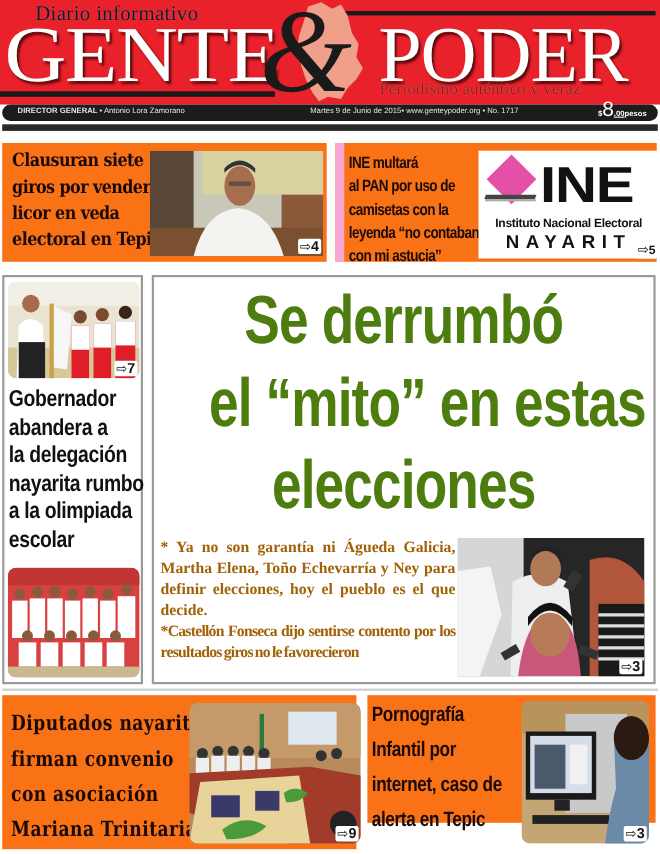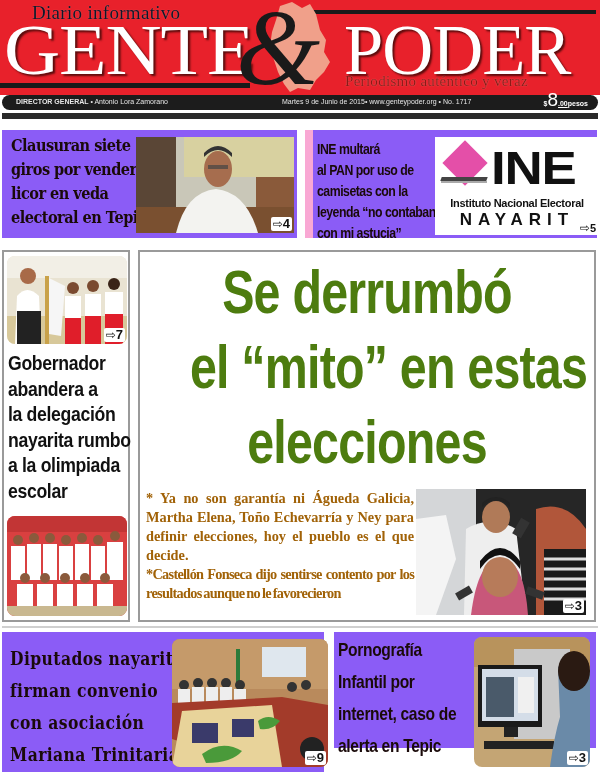--- a/index.html
+++ b/index.html
@@ -20,21 +20,21 @@
   .infobar { position: absolute; left: 2px; top: 95px; width: 596px; height: 15px; background: #1c1c1c; border-radius: 8px; color: #e6e6e6; font-size: 7px; font-weight: bold; }
   .infobar .left { position: absolute; left: 14px; top: 3px; }
   .infobar .left .name { font-weight: normal; }
   .infobar .mid { position: absolute; left: 280px; top: 3px; font-weight: normal; }
   .infobar .price { position: absolute; right: 10px; top: -6px; color: #ffffff; font-size: 7px; }
   .infobar .price .big { font-size: 19px; font-weight: normal; }
   .infobar .price .cents { text-decoration: underline; }
   .rule-under { position: absolute; left: 2px; top: 113px; width: 596px; height: 6px; background: #2a2a2a; }
 
   
-  .red-box { position: absolute; background: #8b5cf6; }
+  .red-box { position: absolute; background: #f97316; }
   .card1 { left: 2px; top: 130px; width: 295px; height: 108px; }
   .card2 { left: 305px; top: 130px; width: 292px; height: 108px; border-left: 8px solid #f9a8d4; }
   .headline-slab { font-family: "DejaVu Serif", serif; font-weight: bold; color: #1a0a0a; font-size: 16.5px; line-height: 24px; letter-spacing: -0.6px; transform: scaleX(0.88); transform-origin: left; }
   .card1 .headline-slab { position: absolute; left: 9px; top: 4px; white-space: nowrap; }
   .photo { position: absolute; overflow: hidden; }
   .pg-ref { position: absolute; right: 2px; bottom: 2px; background: #ffffff; color: #111; font-family: "Liberation Sans", sans-serif; font-weight: bold; font-size: 13px; line-height: 14px; padding: 0 2px; border-radius: 2px; }
   .pg-ref .arrow { font-size: 12px; font-weight: normal; }
 
   .card2 .condensed { position: absolute; left: 4px; top: 8px; font-family: "Liberation Sans", sans-serif; font-weight: bold; font-size: 15px; line-height: 21px; color: #1a0a0a; letter-spacing: -0.6px; white-space: nowrap; transform: scaleX(0.82); transform-origin: left; }
 
@@ -213,21 +213,21 @@
 </article>
 
 <article class="main-story">
   <h1 class="ms-headline">
     <span class="line">Se derrumbó</span>
     <span class="line">el “mito” en estas</span>
     <span class="line">elecciones</span>
   </h1>
   <div class="ms-deck">
     <p>* Ya no son garantía ni  Águeda Galicia, Martha Elena, Toño Echevarría y Ney para definir elecciones, hoy el pueblo es el que decide.</p>
-    <p class="tight">*Castellón Fonseca dijo sentirse contento por los resultados aunque no le favorecieron</p>
+    <p class="tight">*Castellón Fonseca dijo sentirse contento por los resultados giros no le favorecieron</p>
   </div>
   <div class="photo ms-photo">
     <svg width="170" height="126" viewBox="0 0 170 126">
       <rect width="170" height="126" fill="#262626"></rect>
       <rect x="0" y="0" width="60" height="126" fill="#d4d6d8"></rect>
       <path d="M0 30 L30 26 L40 70 L20 126 L0 126 Z" fill="#f4f4f4"></path>
       <path d="M50 40 Q75 25 100 40 L110 126 L48 126 Z" fill="#eeeeee"></path>
       <ellipse cx="80" cy="28" rx="14" ry="16" fill="#b07a58"></ellipse>
       <path d="M66 18 Q80 4 94 18 L94 14 Q80 2 66 14 Z" fill="#222"></path>
       <path d="M120 20 Q150 10 170 40 L170 126 L120 126 Z" fill="#b1563a"></path>

